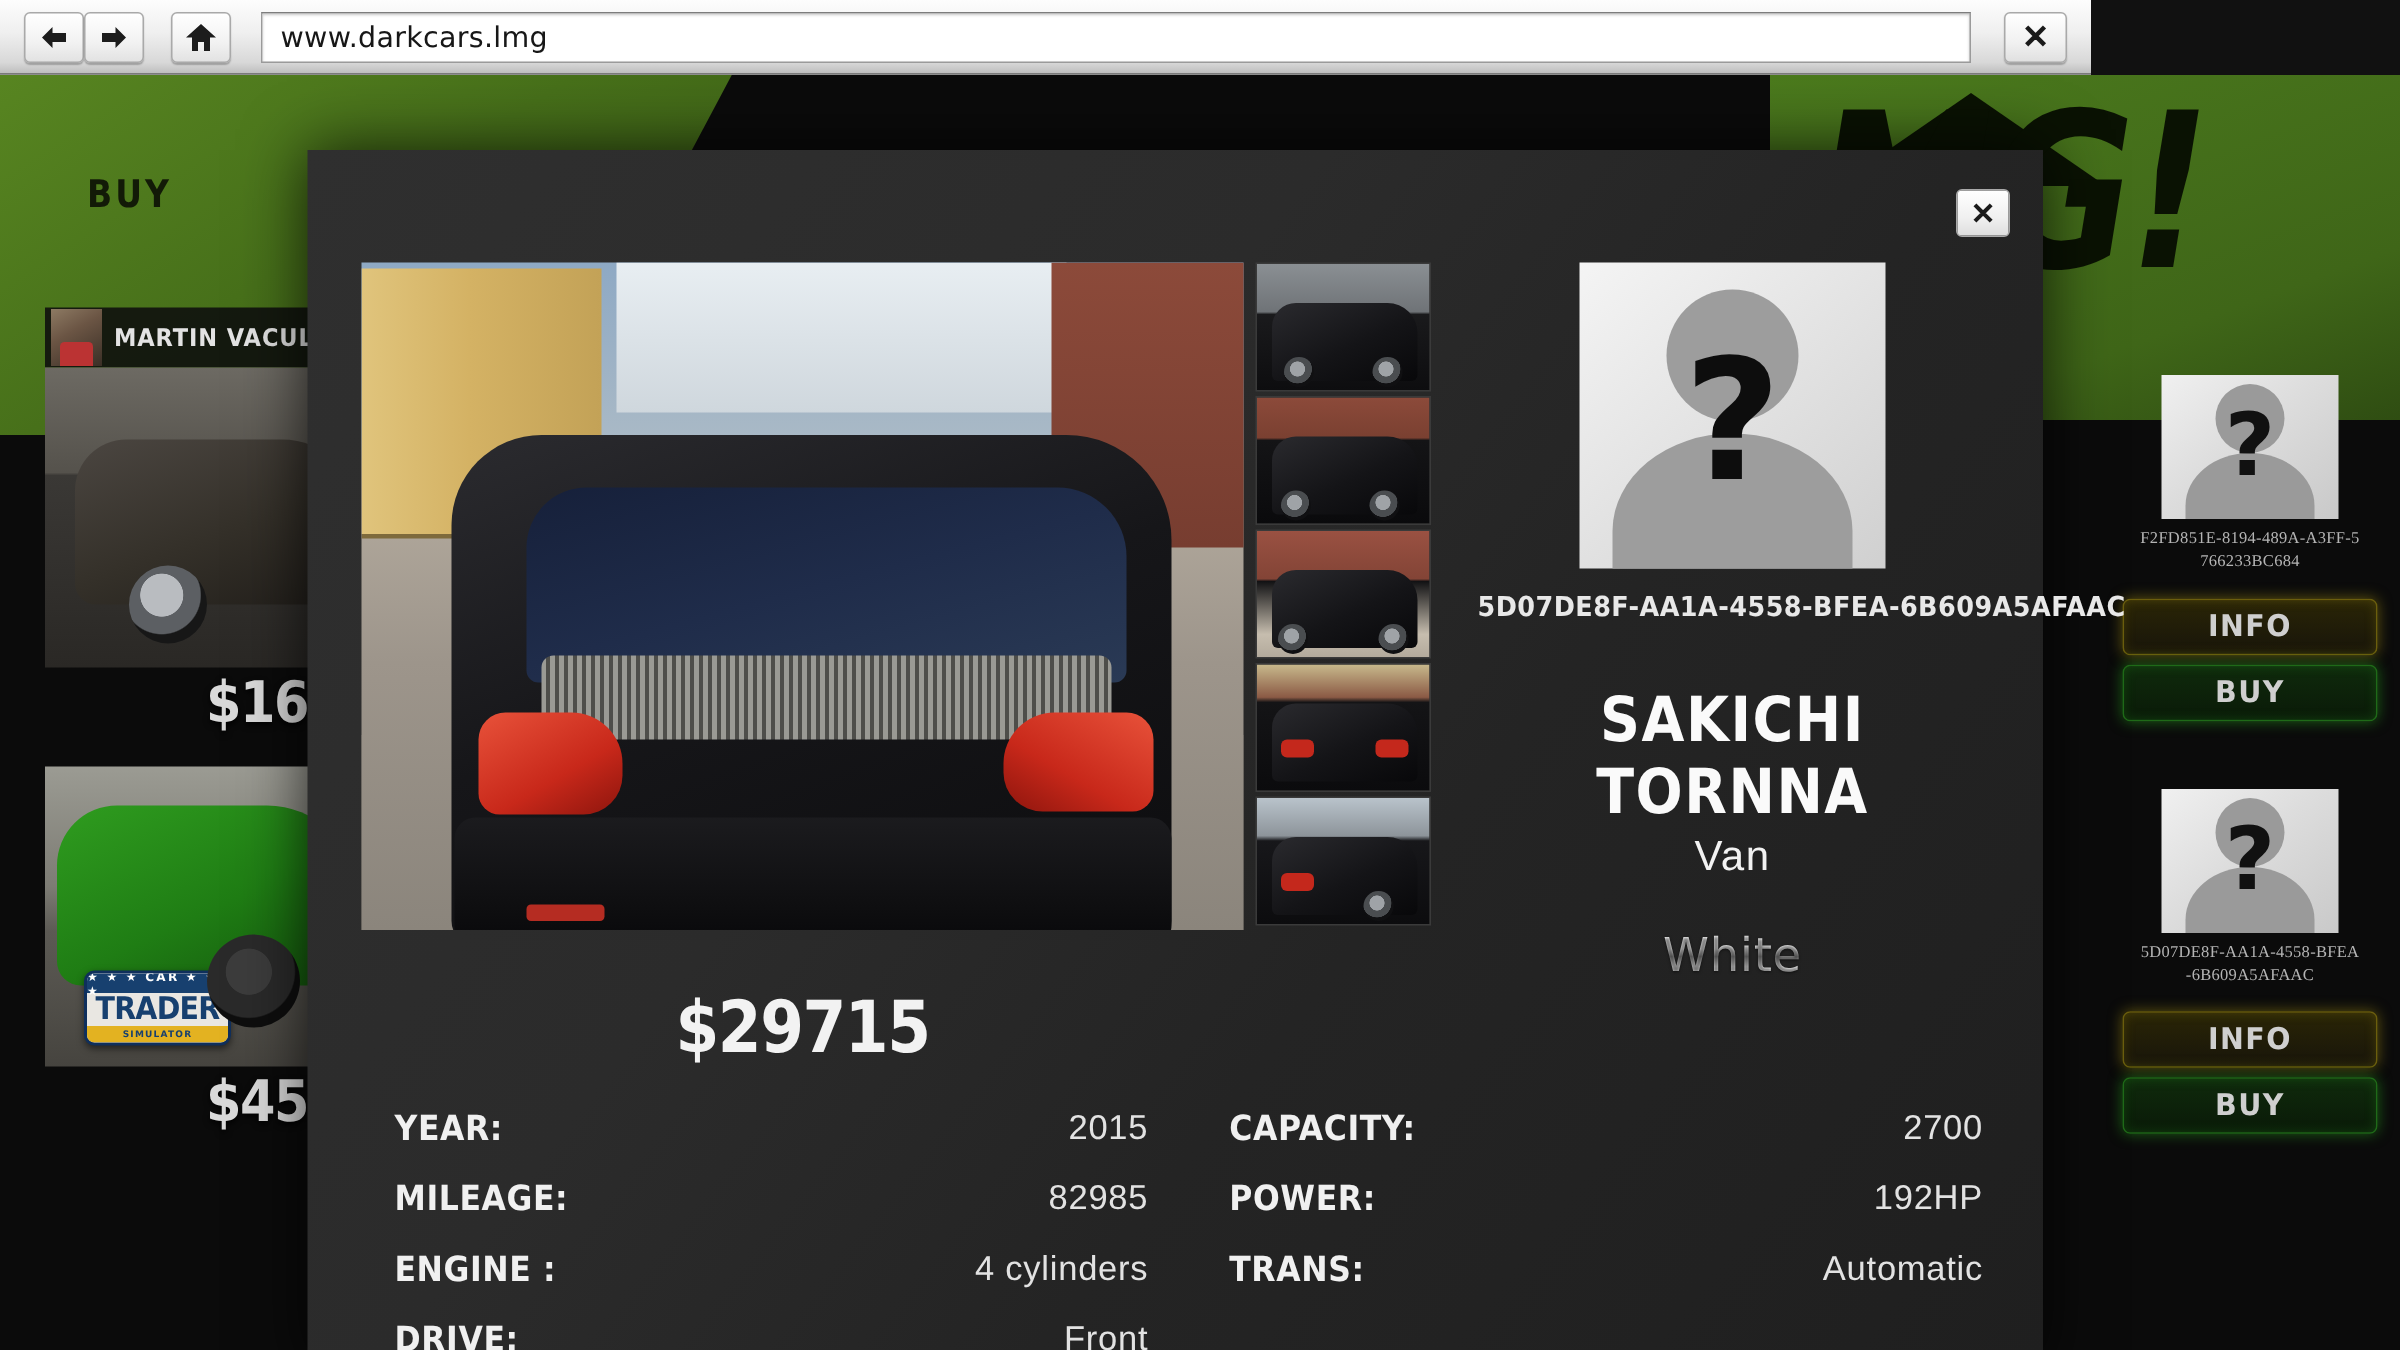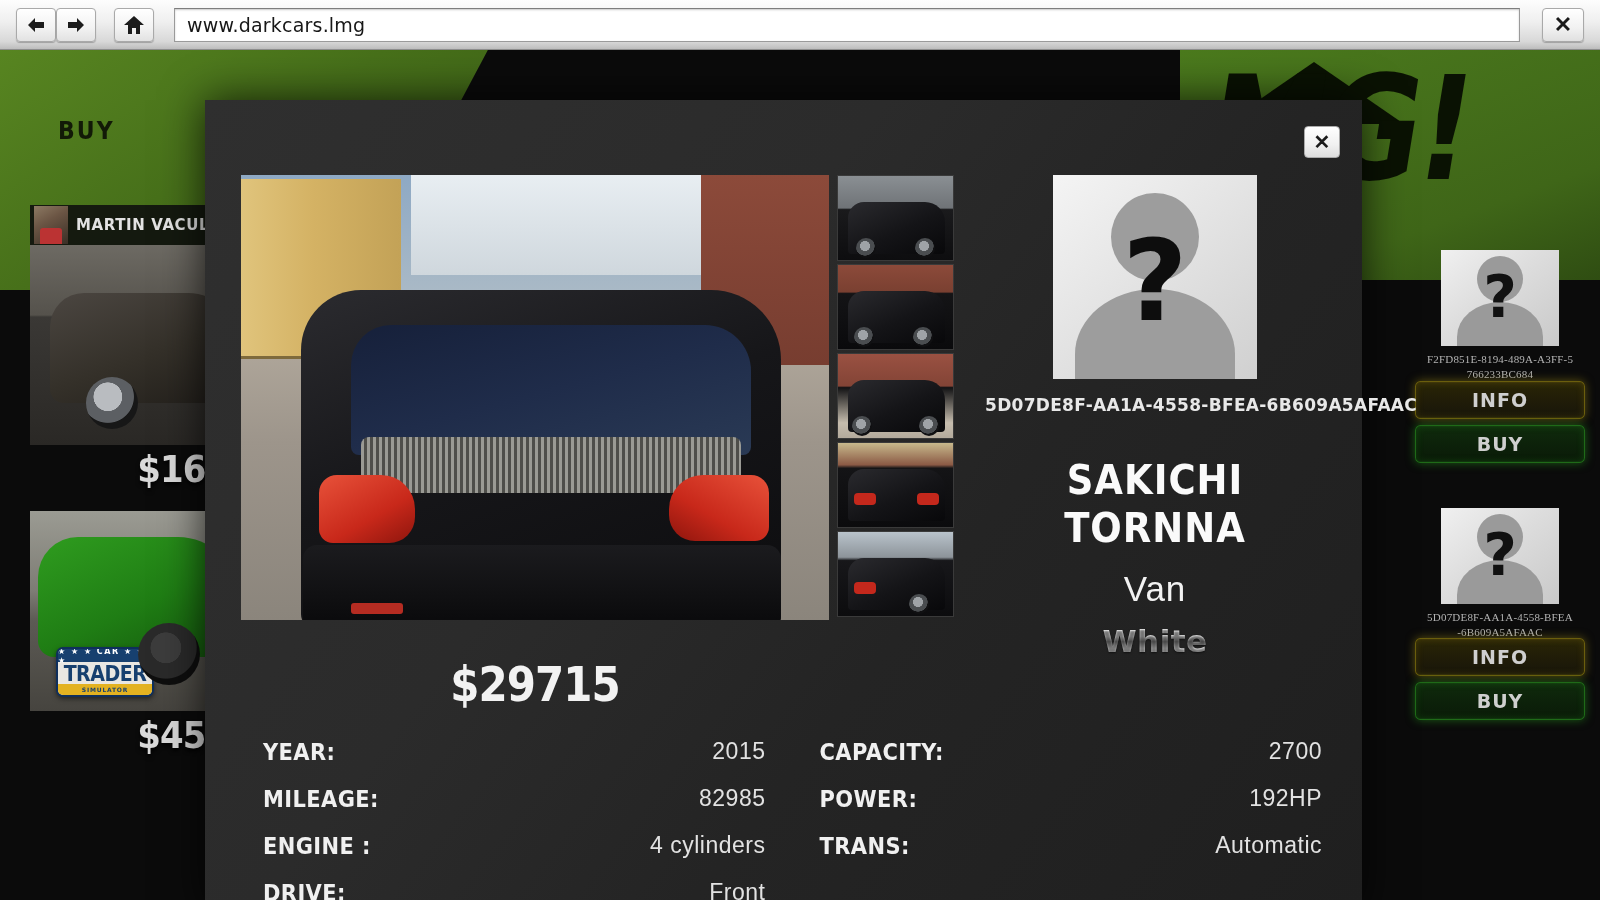--- a/index.html
+++ b/index.html
@@ -5,21 +5,21 @@
   * { box-sizing: border-box; margin: 0; padding: 0; }
   html, body {
     width: 1600px; height: 900px;
     overflow: hidden;
     background: #111;
     font-family: "Liberation Sans", sans-serif;
   }
 
   
   #browser-bar {
-    position: absolute; left: 0; top: 0; width: 1600px; height: 50px;
+    position: absolute; left: 0; top: 0; width: 1394px; height: 50px;
     background: linear-gradient(to bottom, #fdfdfd 0%, #efefef 45%, #d8d8d8 85%, #bdbdbd 100%);
     border-bottom: 1px solid #8d8d8d;
     display: flex; align-items: center; padding: 0 16px;
     z-index: 40;
   }
   .nav-btn {
     width: 40px; height: 34px; border-radius: 4px;
     background: linear-gradient(to bottom, #ffffff 0%, #f2f2f2 60%, #e2e2e2 100%);
     border: 1px solid #a9a9a9;
     box-shadow: 0 1px 1px rgba(0,0,0,.25);
@@ -226,21 +226,21 @@
   .btn-info {
     background: linear-gradient(to bottom, #2a2506 0%, #18150a 100%);
     border: 1px solid #6b5e0d;
     box-shadow: 0 0 9px rgba(160,140,20,.55), inset 0 0 7px rgba(120,106,15,.4);
   }
   .btn-buy {
     background: linear-gradient(to bottom, #0f2a0c 0%, #0a1a08 100%);
     border: 1px solid #1f6a18;
     box-shadow: 0 0 9px rgba(40,160,30,.55), inset 0 0 7px rgba(30,120,25,.4);
   }
-  .r-btnwrap { }
+  .r-btnwrap { margin-top: 18px; }
 
   
   #modal {
     position: absolute; left: 205px; top: 50px;
     width: 1157px; height: 812px;
     background: linear-gradient(128deg, #2f2f2f 0%, #2b2b2b 38%, #242424 62%, #1f1f1f 100%);
     z-index: 30;
     box-shadow: 0 0 40px rgba(0,0,0,.75);
   }
   #modal-close {
@@ -383,28 +383,28 @@
     transform: scaleY(1.08);
   }
   #car-name {
     margin-top: 46px;
     font-size: 37px; font-weight: bold; color: #fafafa;
     font-family: "DejaVu Sans", sans-serif;
     letter-spacing: 1px;
     transform: scaleY(1.12);
   }
   #car-type {
-    margin-top: 22px;
-    font-size: 35px; color: #f2f2f2;
+    margin-top: 8px;
+    font-size: 28px; color: #f2f2f2;
     font-family: "Liberation Sans", sans-serif;
     font-weight: 300; letter-spacing: 1px;
   }
   #car-color {
-    margin-top: 14px;
-    font-size: 31px; font-weight: bold;
+    margin-top: 32px;
+    font-size: 31px; font-weight: normal;
     font-family: "DejaVu Sans", sans-serif;
     letter-spacing: .5px;
     background: linear-gradient(to bottom, #ffffff 0%, #e8e8e8 38%, #8e8e8e 52%, #f2f2f2 70%, #cfcfcf 100%);
     -webkit-background-clip: text;
     background-clip: text;
     color: transparent;
     -webkit-text-fill-color: transparent;
     text-shadow: 0 1px 2px rgba(0,0,0,.5);
     text-align: center;
   }

